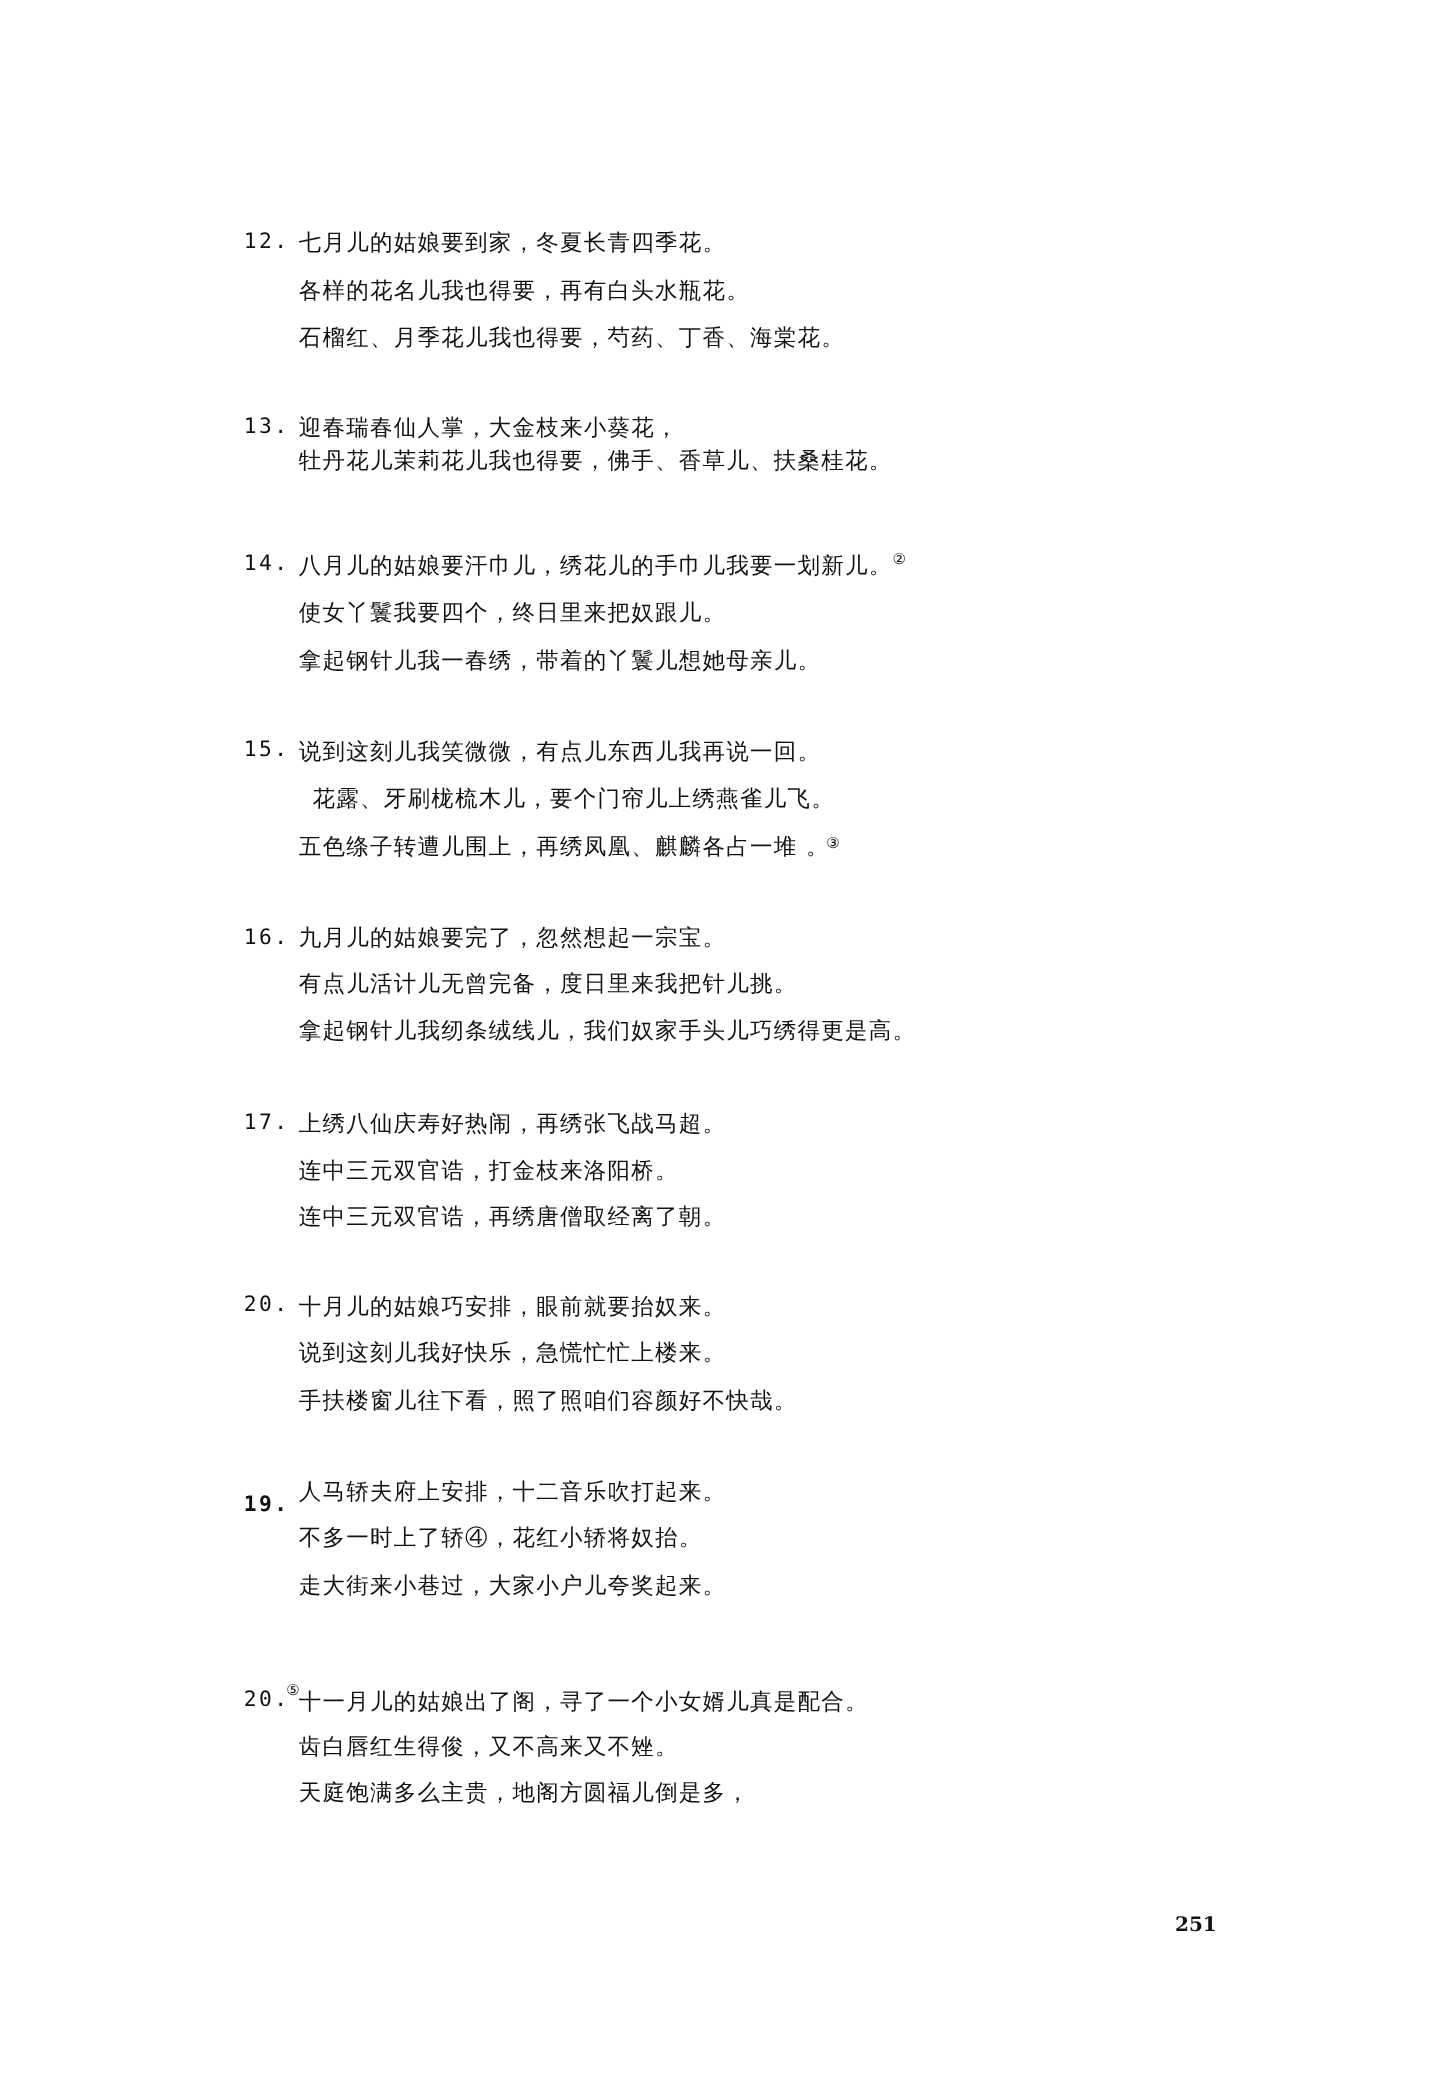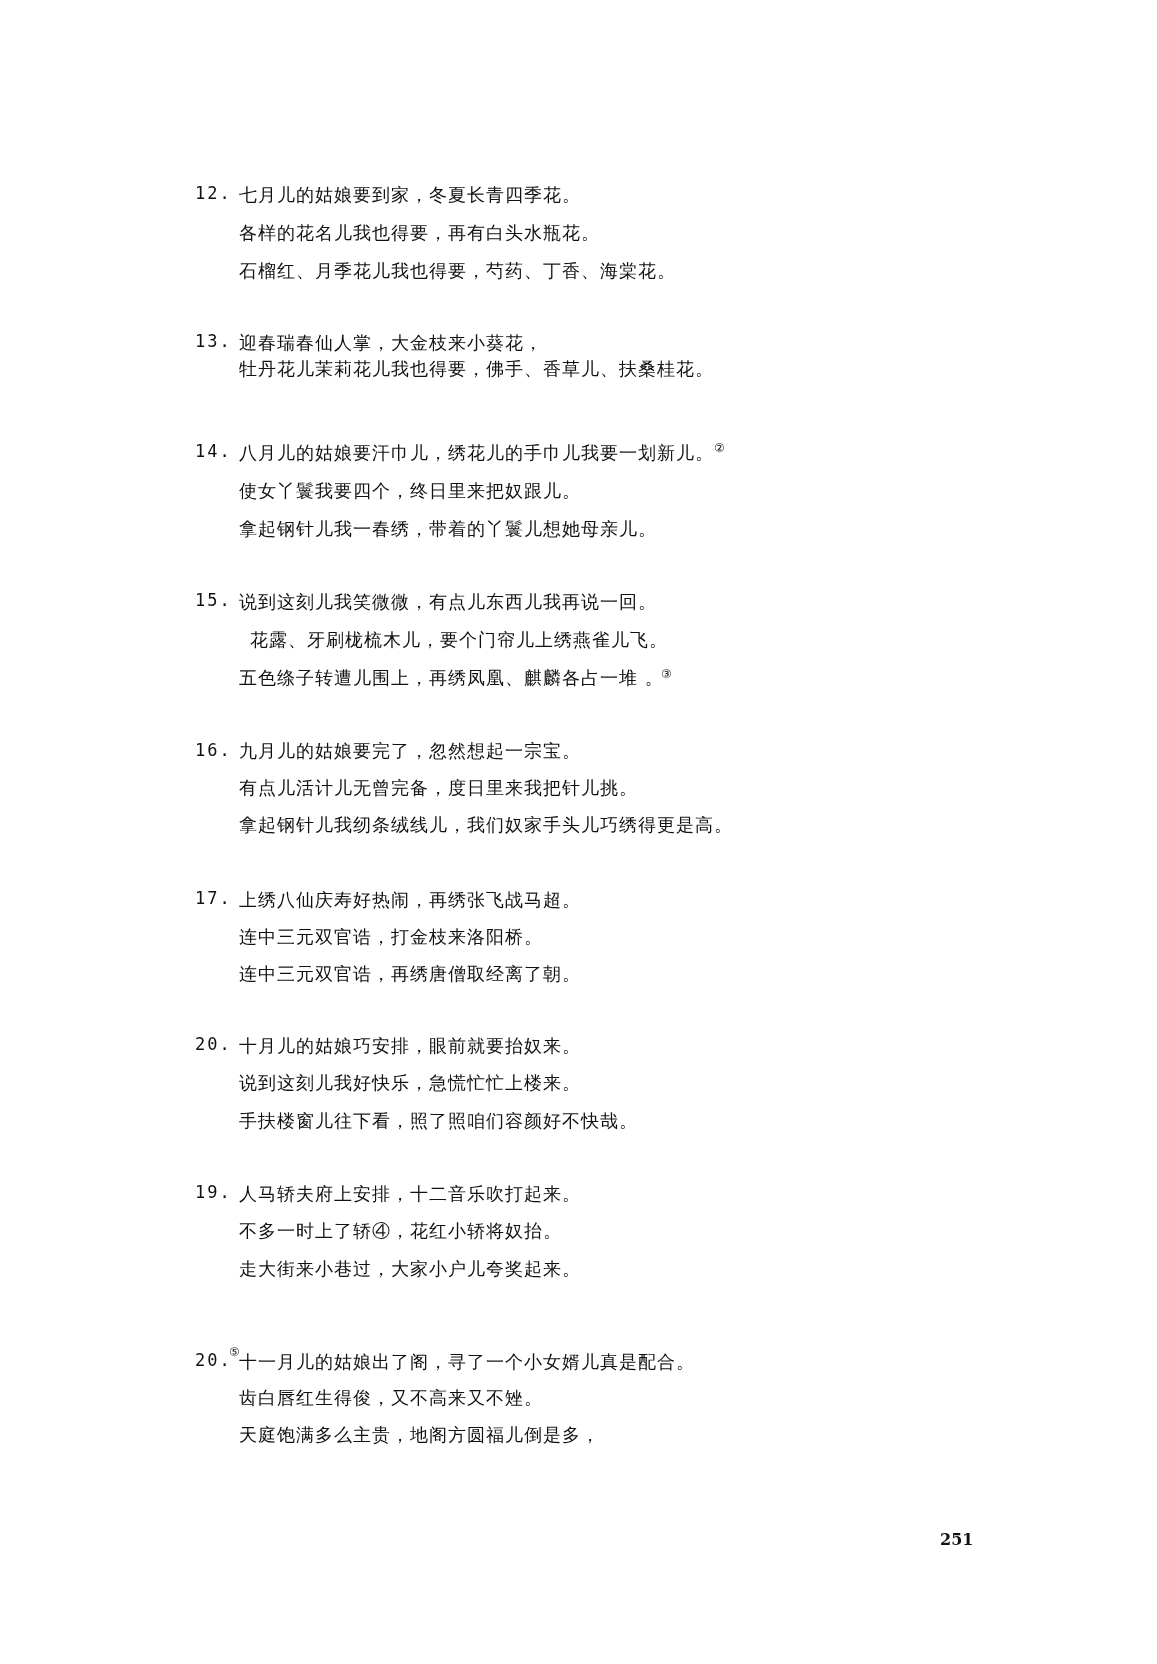--- a/index.html
+++ b/index.html
@@ -62,21 +62,21 @@
   </div>
 
   <div class="verse" style="top:1034px;">
     <span class="num" style="top:0;">20.</span>
     <span class="line first" style="top:0;">十月儿的姑娘巧安排，眼前就要抬奴来。</span>
     <span class="line cont" style="top:37px;">说到这刻儿我好快乐，急慌忙忙上楼来。</span>
     <span class="line cont" style="top:75px;">手扶楼窗儿往下看，照了照咱们容颜好不快哉。</span>
   </div>
 
   <div class="verse" style="top:1182px;">
-    <span class="num" style="top:0;">19.</span>
+    <span class="num" style="top:12px;font-weight:bold;">19.</span>
     <span class="line first" style="top:0;">人马轿夫府上安排，十二音乐吹打起来。</span>
     <span class="line cont" style="top:37px;">不多一时上了轿④，花红小轿将奴抬。</span>
     <span class="line cont" style="top:75px;">走大街来小巷过，大家小户儿夸奖起来。</span>
   </div>
 
   <div class="verse" style="top:1350px;">
     <span class="num" style="top:0;">20.</span>
     <sup class="note" style="position:absolute; left:34px; top:2px;">⑤</sup>
     <span class="line first" style="top:0;">十一月儿的姑娘出了阁，寻了一个小女婿儿真是配合。</span>
     <span class="line cont" style="top:36px;">齿白唇红生得俊，又不高来又不矬。</span>

